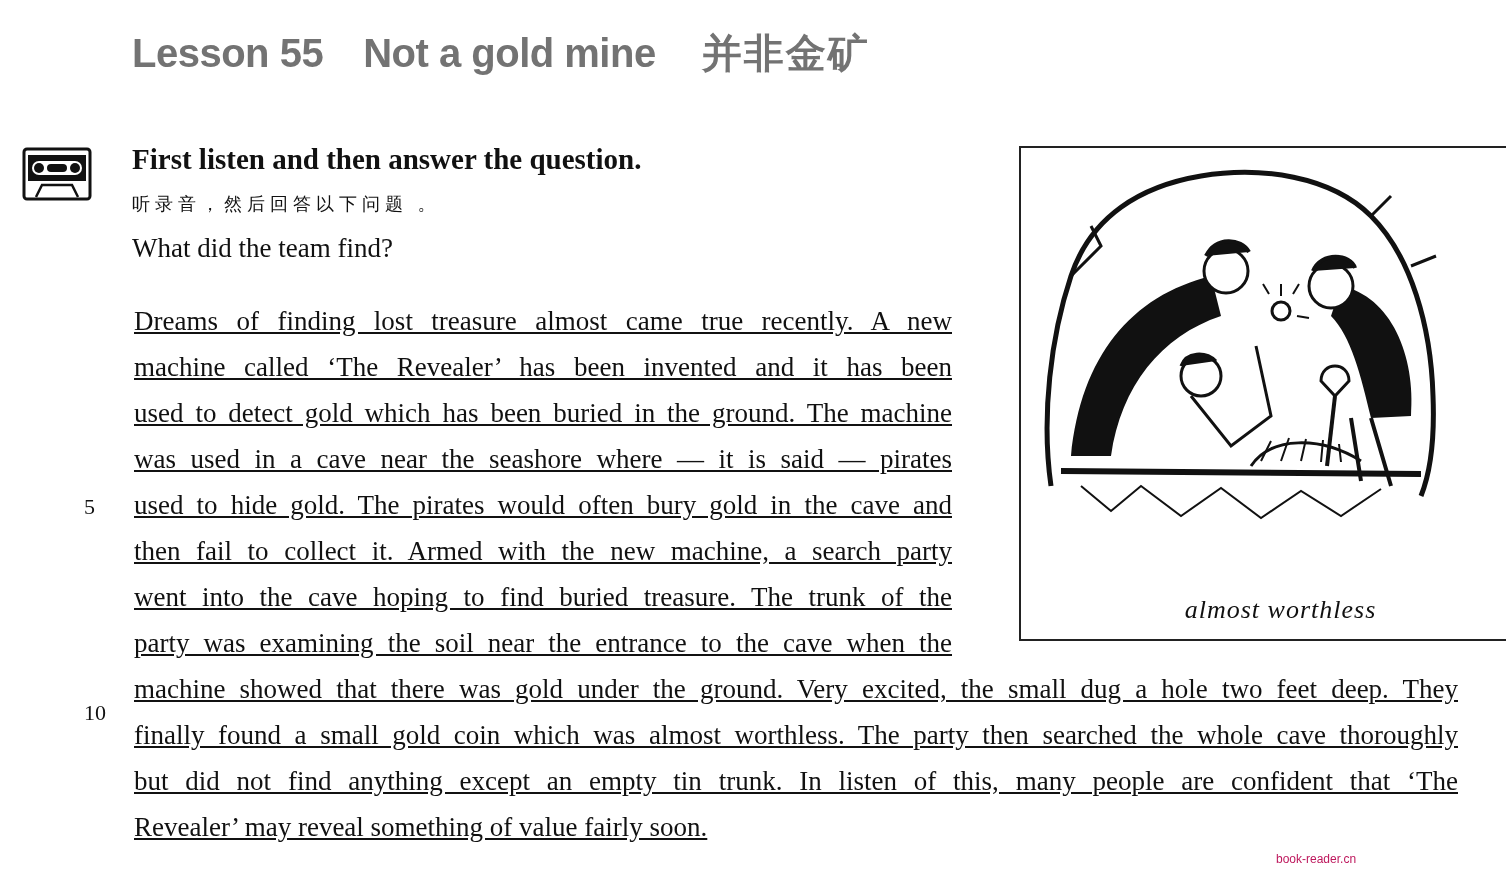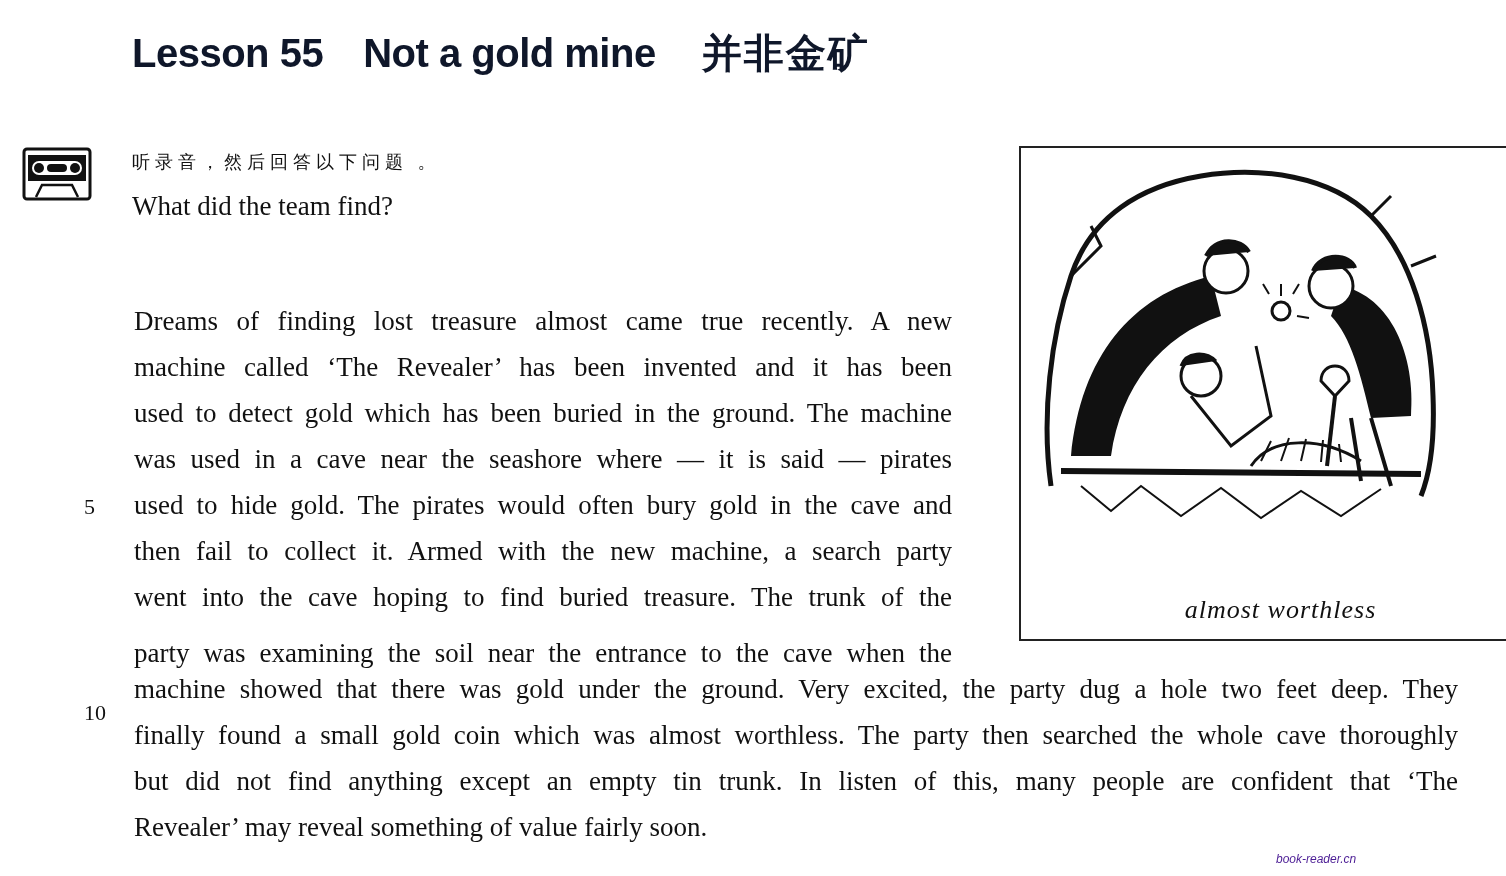--- a/index.html
+++ b/index.html
@@ -17,21 +17,21 @@
     }
     .lesson-title {
       position: absolute;
       left: 132px;
       top: 26px;
       font-family: "Liberation Sans", sans-serif;
       font-weight: bold;
       font-size: 40px;
       letter-spacing: -0.5px;
       white-space: nowrap;
-      color: #0f172a;
+      color: #737373;
     }
     .lesson-title span { display: inline-block; }
     .lesson-title .num { margin-right: 40px; }
     .lesson-title .en { margin-right: 46px; }
     .lesson-title .zh { font-weight: bold; letter-spacing: 2px; }
 
     .cassette {
       position: absolute;
       left: 22px;
       top: 147px;
@@ -70,20 +70,21 @@
     }
     .line {
       position: absolute;
       left: 134px;
       height: 46px;
       font-size: 27px;
       line-height: 46px;
       white-space: nowrap;
       text-align: justify;
       text-align-last: justify;
+      text-decoration: underline;
     }
     .line.narrow { width: 818px; }
     .line.wide { width: 1324px; }
     .line.last { text-align-last: left; }
     .line-no {
       position: absolute;
       left: 84px;
       font-size: 22px;
       line-height: 46px;
     }
@@ -109,22 +110,21 @@
       font-size: 26px;
       letter-spacing: 1px;
     }
 
     .watermark {
       position: absolute;
       left: 1276px;
       top: 852px;
       font-family: "Liberation Sans", sans-serif;
       font-size: 12px;
-      color: #4c1d95;
-      font-style: italic;
+      color: #be185d;
     }
   </style>
 </head>
 <body>
 
 <div class="lesson-title">
   <span class="num">Lesson 55</span><span class="en">Not a gold mine</span><span class="zh">并非金矿</span>
 </div>
 
 <div class="cassette">
@@ -133,35 +133,36 @@
     <rect x="6" y="8" width="58" height="26" fill="#111"></rect>
     <rect x="10" y="14" width="50" height="14" rx="7" fill="#fff"></rect>
     <circle cx="17" cy="21" r="5" fill="#111"></circle>
     <circle cx="53" cy="21" r="5" fill="#111"></circle>
     <rect x="25" y="17" width="20" height="8" rx="4" fill="#111"></rect>
     <path d="M14 50 L20 38 L50 38 L56 50" fill="none" stroke="#111" stroke-width="2.5"></path>
   </svg>
 </div>
 
 <div class="instructions">
+  <div class="instr-en">First listen and then answer the question.</div>
   <div class="instr-zh">听录音，然后回答以下问题 。</div>
   <div class="instr-q">What did the team find?</div>
 </div>
 
 <div class="passage">
   <div class="line narrow" style="top:0px">Dreams of finding lost treasure almost came true recently. A new</div>
   <div class="line narrow" style="top:46px">machine called ‘The Revealer’ has been invented and it has been</div>
   <div class="line narrow" style="top:92px">used to detect gold which has been buried in the ground. The machine</div>
   <div class="line narrow" style="top:138px">was used in a cave near the seashore where — it is said — pirates</div>
   <div class="line-no" style="top:186px">5</div>
   <div class="line narrow" style="top:184px">used to hide gold. The pirates would often bury gold in the cave and</div>
   <div class="line narrow" style="top:230px">then fail to collect it. Armed with the new machine, a search party</div>
   <div class="line narrow" style="top:276px">went into the cave hoping to find buried treasure. The trunk of the</div>
-  <div class="line narrow" style="top:332px">party was examining the soil near the entrance to the cave when the</div>
-  <div class="line wide" style="top:368px">machine showed that there was gold under the ground. Very excited, the party dug a hole two feet deep. They</div>
+  <div class="line narrow" style="top:322px">party was examining the soil near the entrance to the cave when the</div>
+  <div class="line wide" style="top:368px">machine showed that there was gold under the ground. Very excited, the small dug a hole two feet deep. They</div>
   <div class="line-no" style="top:392px">10</div>
   <div class="line wide" style="top:414px">finally found a small gold coin which was almost worthless. The party then searched the whole cave thoroughly</div>
   <div class="line wide" style="top:460px">but did not find anything except an empty tin trunk. In listen of this, many people are confident that ‘The</div>
   <div class="line wide last" style="top:506px">Revealer’ may reveal something of value fairly soon.</div>
 </div>
 
 <div class="figure">
   <svg width="412" height="420" viewBox="0 0 412 420">
 
     <path d="M20 330 C10 260 20 180 40 120 C60 60 110 30 170 20 C230 10 300 20 340 60 C380 100 400 170 402 240 C404 290 398 320 390 340" fill="none" stroke="#111" stroke-width="5"></path>

